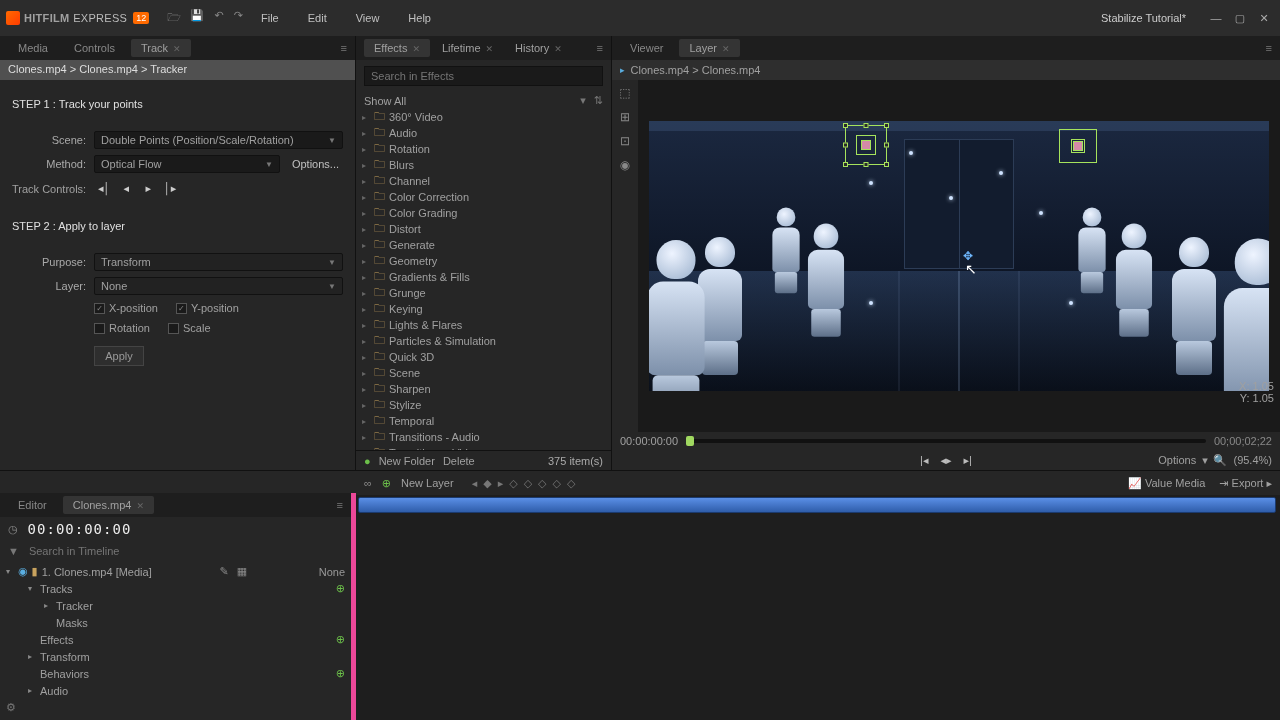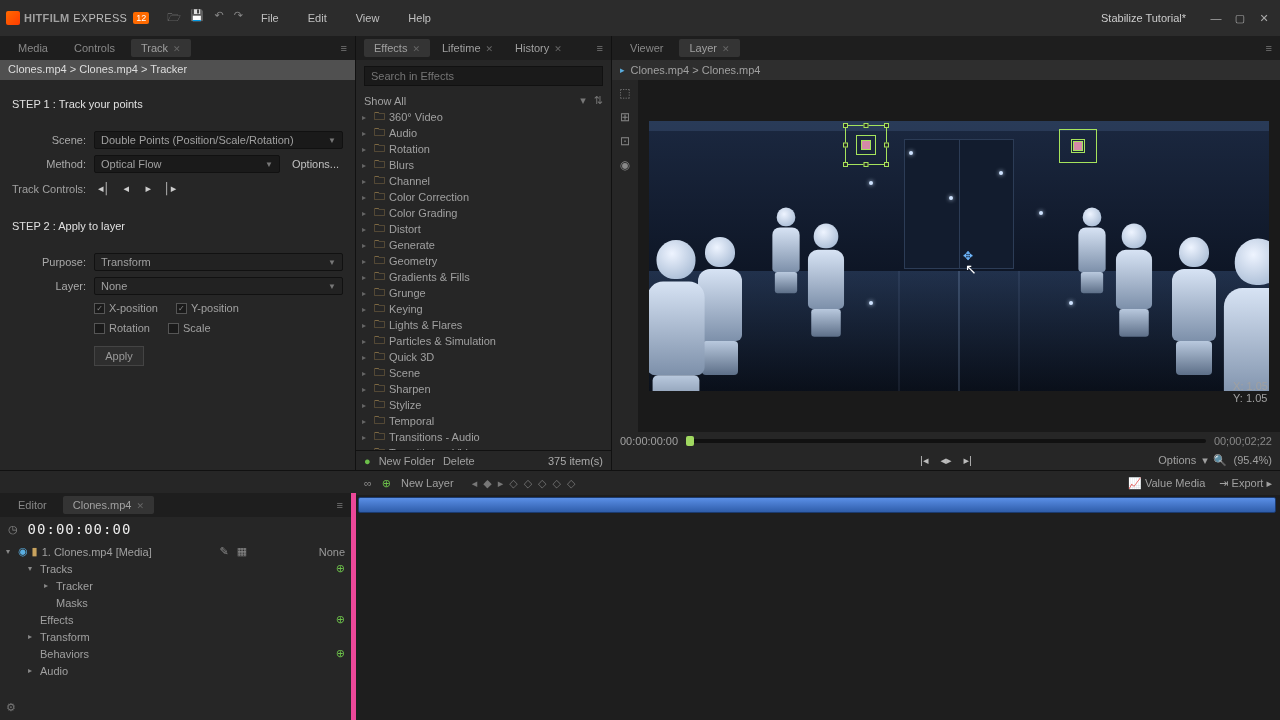--- a/index.html
+++ b/index.html
@@ -87,21 +87,21 @@
 .trk{position:absolute;border:1px solid #a6e35c;}
 .trk.outer1{left:196px;top:4px;width:42px;height:40px;}
 .trk.sel .h{position:absolute;width:5px;height:5px;background:#2a2a2a;border:1px solid #a6e35c;}
 .trk.sel .h.tl{left:-3px;top:-3px}.trk.sel .h.tr{right:-3px;top:-3px}.trk.sel .h.bl{left:-3px;bottom:-3px}.trk.sel .h.br{right:-3px;bottom:-3px}
 .trk.sel .h.tm{left:50%;top:-3px;transform:translateX(-50%)}.trk.sel .h.bm{left:50%;bottom:-3px;transform:translateX(-50%)}
 .trk.sel .h.lm{left:-3px;top:50%;transform:translateY(-50%)}.trk.sel .h.rm{right:-3px;top:50%;transform:translateY(-50%)}
 .trk.inner{position:absolute;border:1px solid #a6e35c;}
 .trk.pt::after{content:"";position:absolute;left:50%;top:50%;width:8px;height:8px;background:#d58aa8;border:1px solid #a6e35c;transform:translate(-50%,-50%);}
 .cursor { position:absolute; left:316px; top:140px; font-size:14px; color:#fff; }
 .cursor::before{content:"✥";color:#6fb8ff;position:absolute;left:-2px;top:-12px;font-size:12px;}
-.xy { position:absolute; right:12px; bottom:28px; line-height:12px; }
+.xy { position:absolute; right:6px; bottom:28px; text-align:right; line-height:12px; }
 .v-time { height:18px; display:flex; align-items:center; padding:0 8px; gap:8px; background:#262626; }
 .v-slider { flex:1; height:4px; background:#111; position:relative; border-radius:2px; }
 .v-slider .knob{position:absolute;left:0;top:-3px;width:8px;height:10px;background:#a0d860;border-radius:2px;}
 .v-time .dur { color:#888; }
 .v-controls { height:20px; display:flex; align-items:center; justify-content:center; gap:12px; background:#262626; position:relative; }
 .v-controls .opts { position:absolute; right:8px; display:flex; align-items:center; gap:6px; }
 .pc-btn { color:#bbb; cursor:pointer; }
 
 
 .timeline { height:258px; background:#262626; border-top:1px solid #111; display:flex; }
@@ -488,20 +488,21 @@
   <div class="tl-tools">
     <div class="panel-tabs">
       <span class="ptab">Editor</span>
       <span class="ptab active"><span>Clones.mp4</span><span class="close">✕</span></span>
       <span class="gear">≡</span>
     </div>
     <div class="tl-head">
       <span style="color:#888">◷</span>
       <span class="tc-big">00:00:00:00</span>
     </div>
+    <div class="tl-search"><span style="color:#777;margin-right:4px">▼</span><input style="width: calc(100% - 18px); height: 16px; background: transparent; border: none; color: rgb(136, 136, 136);" placeholder="Search in Timeline"></div>
     <div class="layer-tree">
       <div class="lt-row layer">
         <span class="tw">▾</span>
         <span class="eye">◉</span>
         <span class="media-ic">▮</span>
         <span>1. Clones.mp4 [Media]</span>
         <span style="margin-left:auto;color:#888">✎</span>
         <span style="color:#888;margin:0 4px">▦</span>
         <span class="blend">None</span>
       </div>

